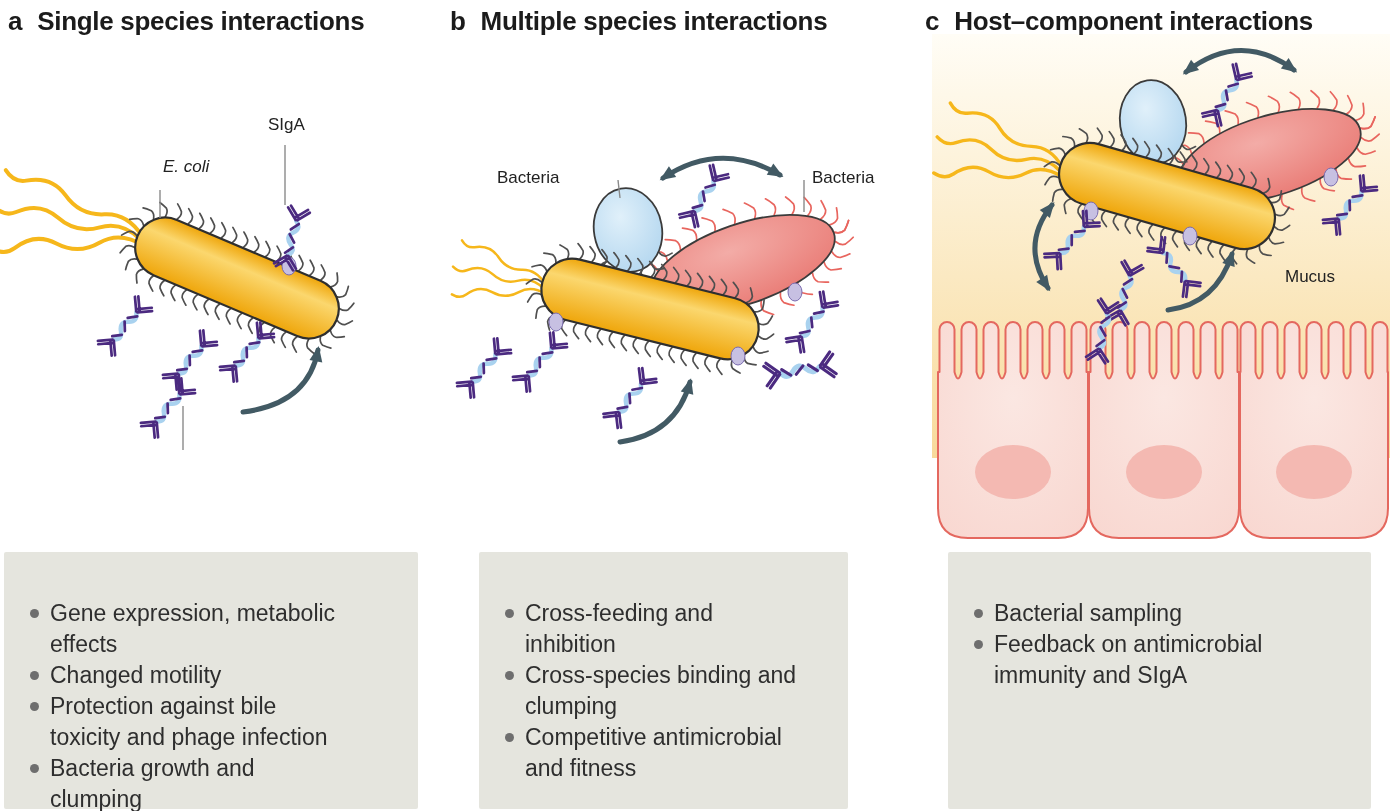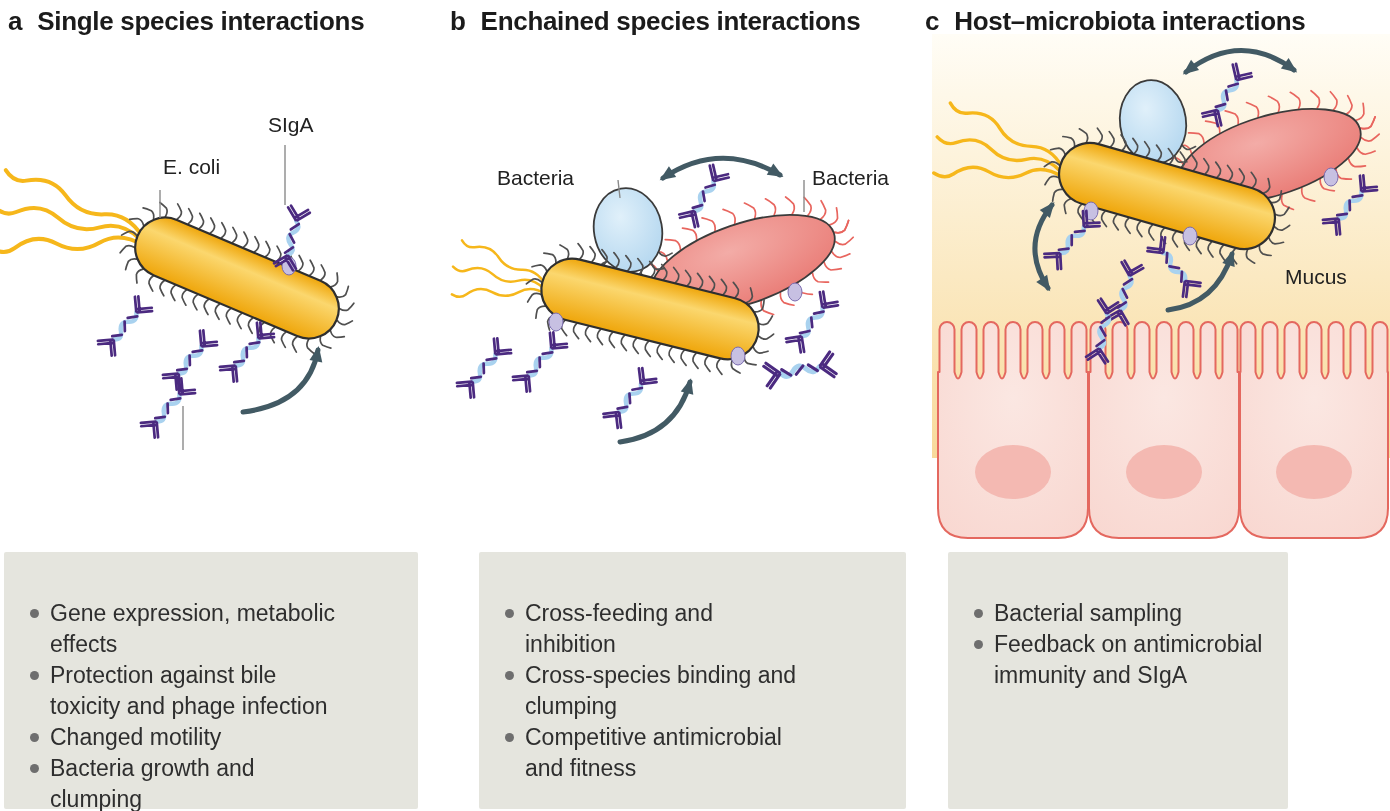--- a/index.html
+++ b/index.html
@@ -2,21 +2,21 @@
 <html style="--title_ink: #1B1B1B; --text_ink: #2E2E2E; --label_ink: #222222; --box_bg: #E5E5DE; --bullet_dot: #6E6E6E; --rod_light: #FBD76E; --rod_dark: #EFA60B; --rod_outline: #2F2F2F; --flagella: #F6B71B; --pili: #4F4F4F; --blue_body: #AFD4EE; --blue_light: #E0F0FA; --red_body: #E8756F; --red_light: #F3ACA7; --fimbriae: #E8655E; --antibody_purple: #4B2A80; --secretory_strand: #A9D2EF; --receptor_blob: #C7C0E2; --arrow: #425A64; --leader_line: #8A8A8A; --mucus_top: #FFFDF6; --mucus_bottom: #F8DA9B; --cell_fill: #F8D5CE; --cell_light: #FBE7E2; --cell_outline: #E4685F; --nucleus: #F4B9B2;"><head>
 <meta charset="utf-8">
 <style>
   html,body{margin:0;padding:0;background:#fff;}
   .stage{position:relative;width:1390px;height:811px;overflow:hidden;background:#fff;
          font-family:"Liberation Sans","DejaVu Sans",sans-serif;}
   #art{position:absolute;left:0;top:0;pointer-events:none;}
   .ptitle{position:absolute;top:6px;display:flex;gap:15px;align-items:baseline;
           font-size:26px;font-weight:700;color:var(--title_ink);letter-spacing:-0.3px;}
   .plet{font-weight:700;}
-  .lbl{position:absolute;font-size:21px;color:var(--label_ink);white-space:pre-line;line-height:30px;}
+  .lbl{position:absolute;font-size:17px;color:var(--label_ink);white-space:pre-line;line-height:30px;}
   .box{position:absolute;top:552px;height:257px;background:var(--box_bg);border-radius:2px;box-sizing:border-box;}
   .box ul{list-style:none;margin:10px;padding:36px 8px 0 16px;}
   .box li{display:flex;gap:11px;font-size:23px;line-height:31px;color:var(--text_ink);white-space:pre-line;}
   .box li::before{content:"";flex:0 0 auto;width:9px;height:9px;border-radius:50%;
                   background:var(--bullet_dot);margin-top:11px;}
   
   .rod{fill:url(#rodG);stroke:var(--rod_outline);stroke-width:2.2;}
   .blue{fill:url(#blueG);stroke:#3B3B3B;stroke-width:1.8;}
   .red{fill:url(#redG);stroke:#3B3B3B;stroke-width:1.8;}
   .cell{fill:url(#cellG);stroke:var(--cell_outline);stroke-width:2;stroke-linejoin:round;}
@@ -380,54 +380,54 @@
       <path class="arr" d="M1168,310 Q1216,304 1232,254" marker-end="url(#ah)"></path>
     </g>
   </svg>
 
   <div class="ptitle" style="left:8px">
     <span class="plet">a</span>
     <span class="ptext">Single species interactions</span>
   </div>
   <div class="ptitle" style="left:450px">
     <span class="plet">b</span>
-    <span class="ptext">Enchained species interactions</span>
+    <span class="ptext">Multiple species interactions</span>
   </div>
   <div class="ptitle" style="left:925px">
     <span class="plet">c</span>
-    <span class="ptext">Host–microbiota interactions</span>
-  </div>
-
-  <div class="lbl" style="left:163px;top:152px;">E. coli</div>
+    <span class="ptext">Host–component interactions</span>
+  </div>
+
+  <div class="lbl" style="left:163px;top:152px;font-style:italic">E. coli</div>
   <div class="lbl" style="left:268px;top:110px">SIgA</div>
   <div class="lbl" style="left:497px;top:163px">Bacteria</div>
   <div class="lbl" style="left:812px;top:163px">Bacteria</div>
   <div class="lbl" style="left:1285px;top:262px">Mucus</div>
 
   <div class="box" style="left:4px;width:414px">
     <ul>
       <li>Gene expression, metabolic
 effects</li>
+      <li>Changed motility</li>
       <li>Protection against bile
 toxicity and phage infection</li>
-      <li>Changed motility</li>
       <li>Bacteria growth and
 clumping</li>
     </ul>
   </div>
-  <div class="box" style="left:479px;width:427px">
+  <div class="box" style="left:479px;width:369px">
     <ul>
       <li>Cross-feeding and
 inhibition</li>
       <li>Cross-species binding and
 clumping</li>
       <li>Competitive antimicrobial
 and fitness</li>
     </ul>
   </div>
-  <div class="box" style="left:948px;width:340px">
+  <div class="box" style="left:948px;width:423px">
     <ul>
       <li>Bacterial sampling</li>
       <li>Feedback on antimicrobial
 immunity and SIgA</li>
     </ul>
   </div>
 </div>
 
 </body></html>

